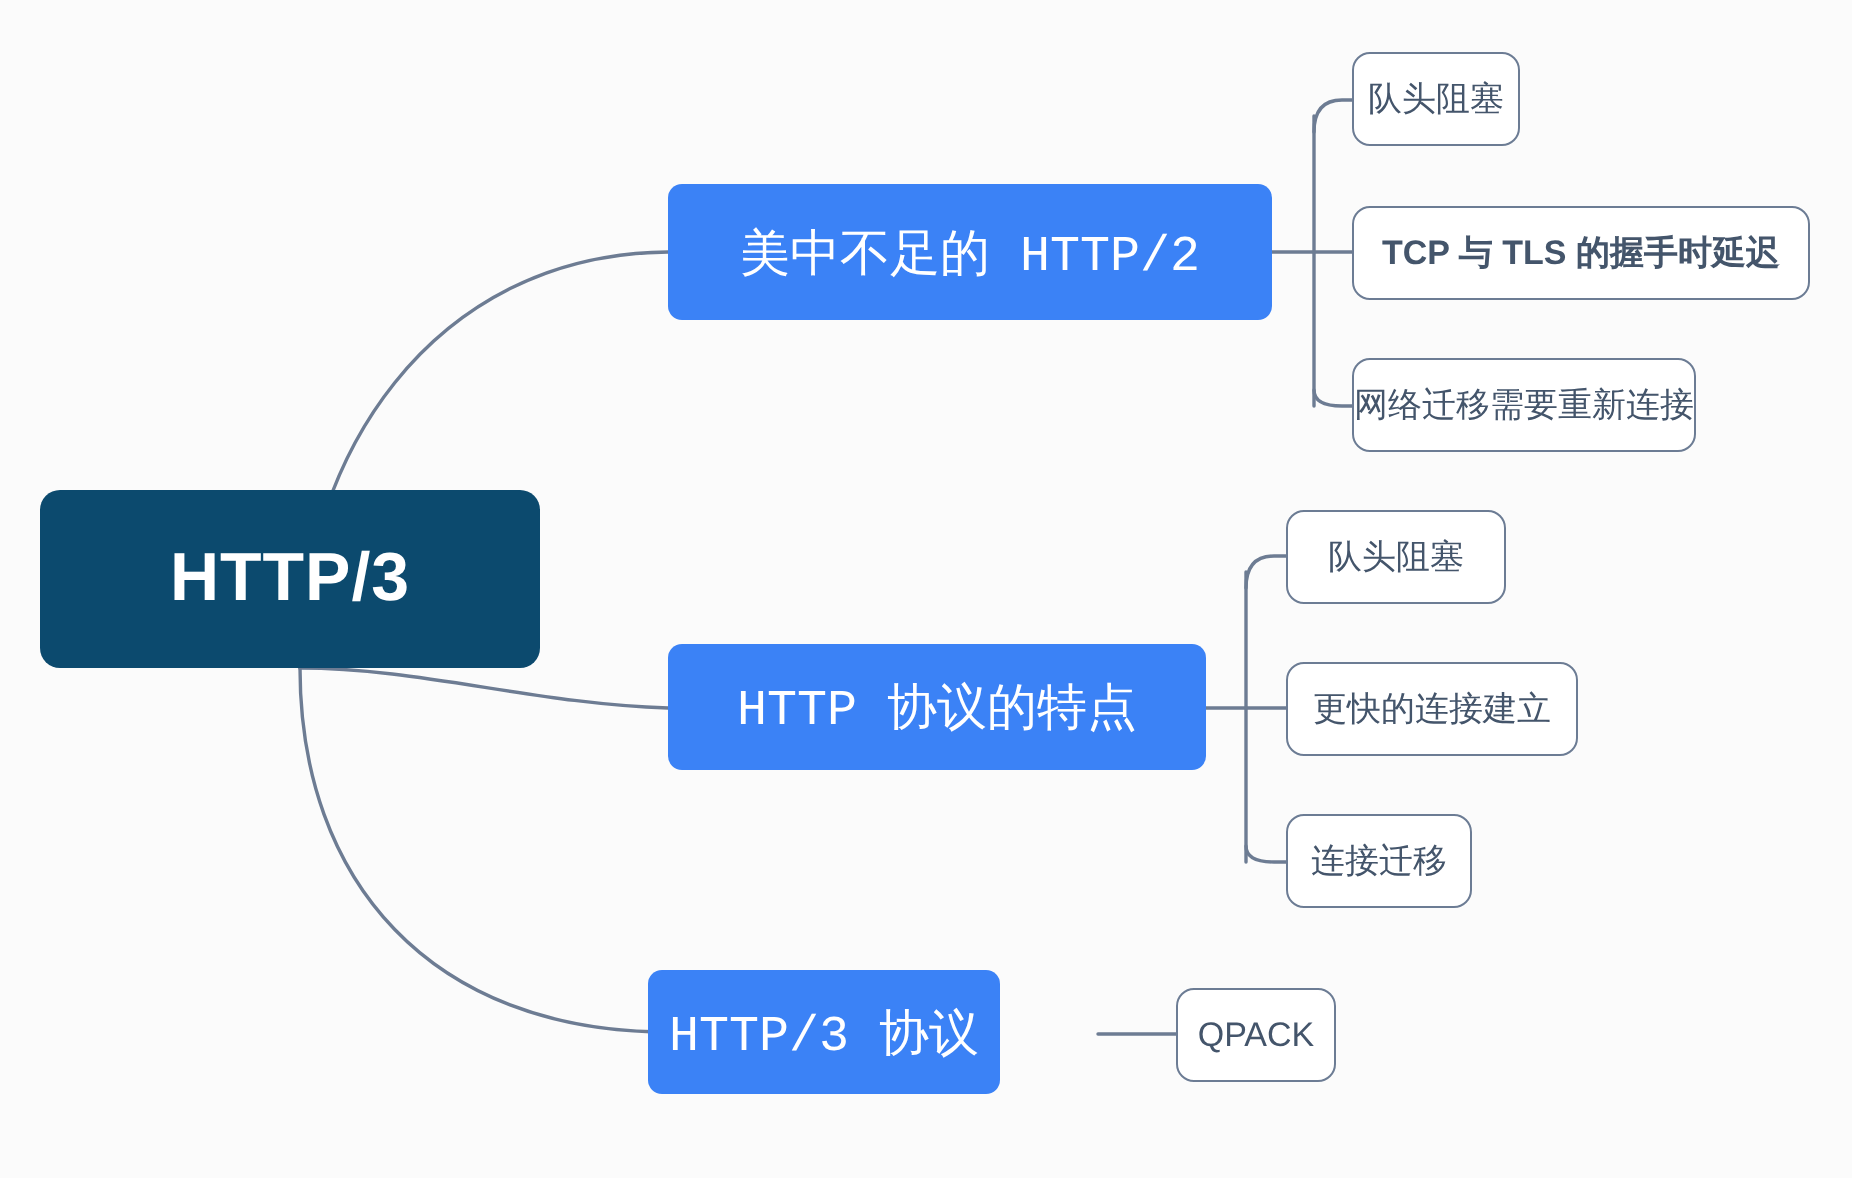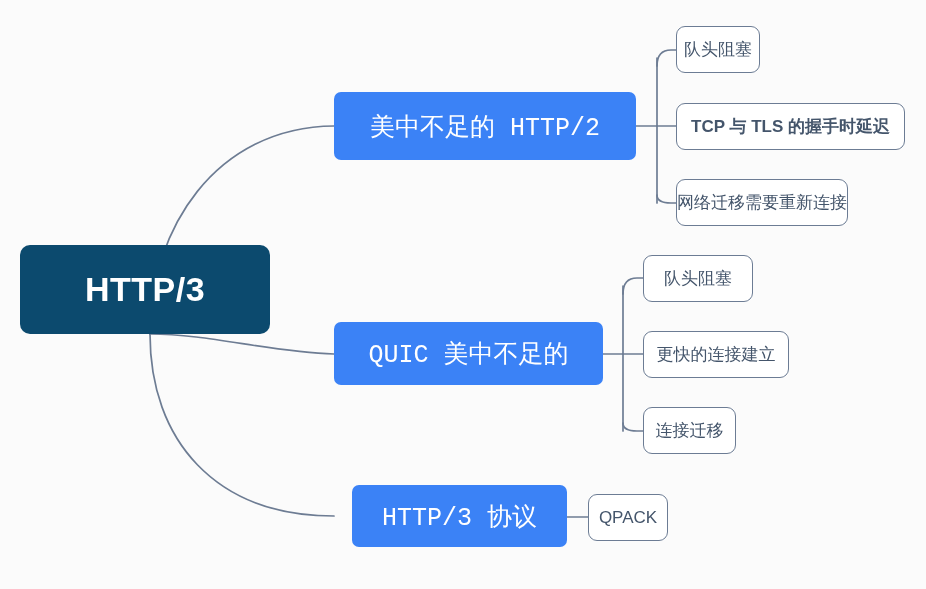--- a/index.html
+++ b/index.html
@@ -52,21 +52,21 @@
   .node-branch {
     background: #3b82f6;
     color: #ffffff;
     border-radius: 7px;
     font-size: 25px;
     font-weight: 400;
     font-family: Liberation Mono, monospace;
   }
   #branch-0 { left: 334px; top: 92px;  width: 302px; height: 68px; }
   #branch-1 { left: 334px; top: 322px; width: 269px; height: 63px; }
-  #branch-2 { left: 352px; top: 485px; width: 215px; height: 62px; }
+  #branch-2 { left: 324px; top: 485px; width: 176px; height: 62px; }
 
   
   .node-leaf {
     background: #ffffff;
     color: #44556b;
     border: 1.6px solid #6c7c94;
     border-radius: 9px;
     font-size: 17px;
     padding: 0 12px;
   }
@@ -108,21 +108,21 @@
     </g>
   </svg>
 
   <div class="node node-root" id="node-root">HTTP/3</div>
 
   <div class="node node-branch" id="branch-0">美中不足的 HTTP/2</div>
   <div class="node node-leaf" id="leaf-0-0">队头阻塞</div>
   <div class="node node-leaf" id="leaf-0-1">TCP 与 TLS 的握手时延迟</div>
   <div class="node node-leaf" id="leaf-0-2">网络迁移需要重新连接</div>
 
-  <div class="node node-branch" id="branch-1">QUIC 美中不足的</div>
+  <div class="node node-branch" id="branch-1">HTTP 协议的特点</div>
   <div class="node node-leaf" id="leaf-1-0">队头阻塞</div>
   <div class="node node-leaf" id="leaf-1-1">更快的连接建立</div>
   <div class="node node-leaf" id="leaf-1-2">连接迁移</div>
 
   <div class="node node-branch" id="branch-2">HTTP/3 协议</div>
   <div class="node node-leaf" id="leaf-2-0">QPACK</div>
 
 </div>
 
 </body></html>

